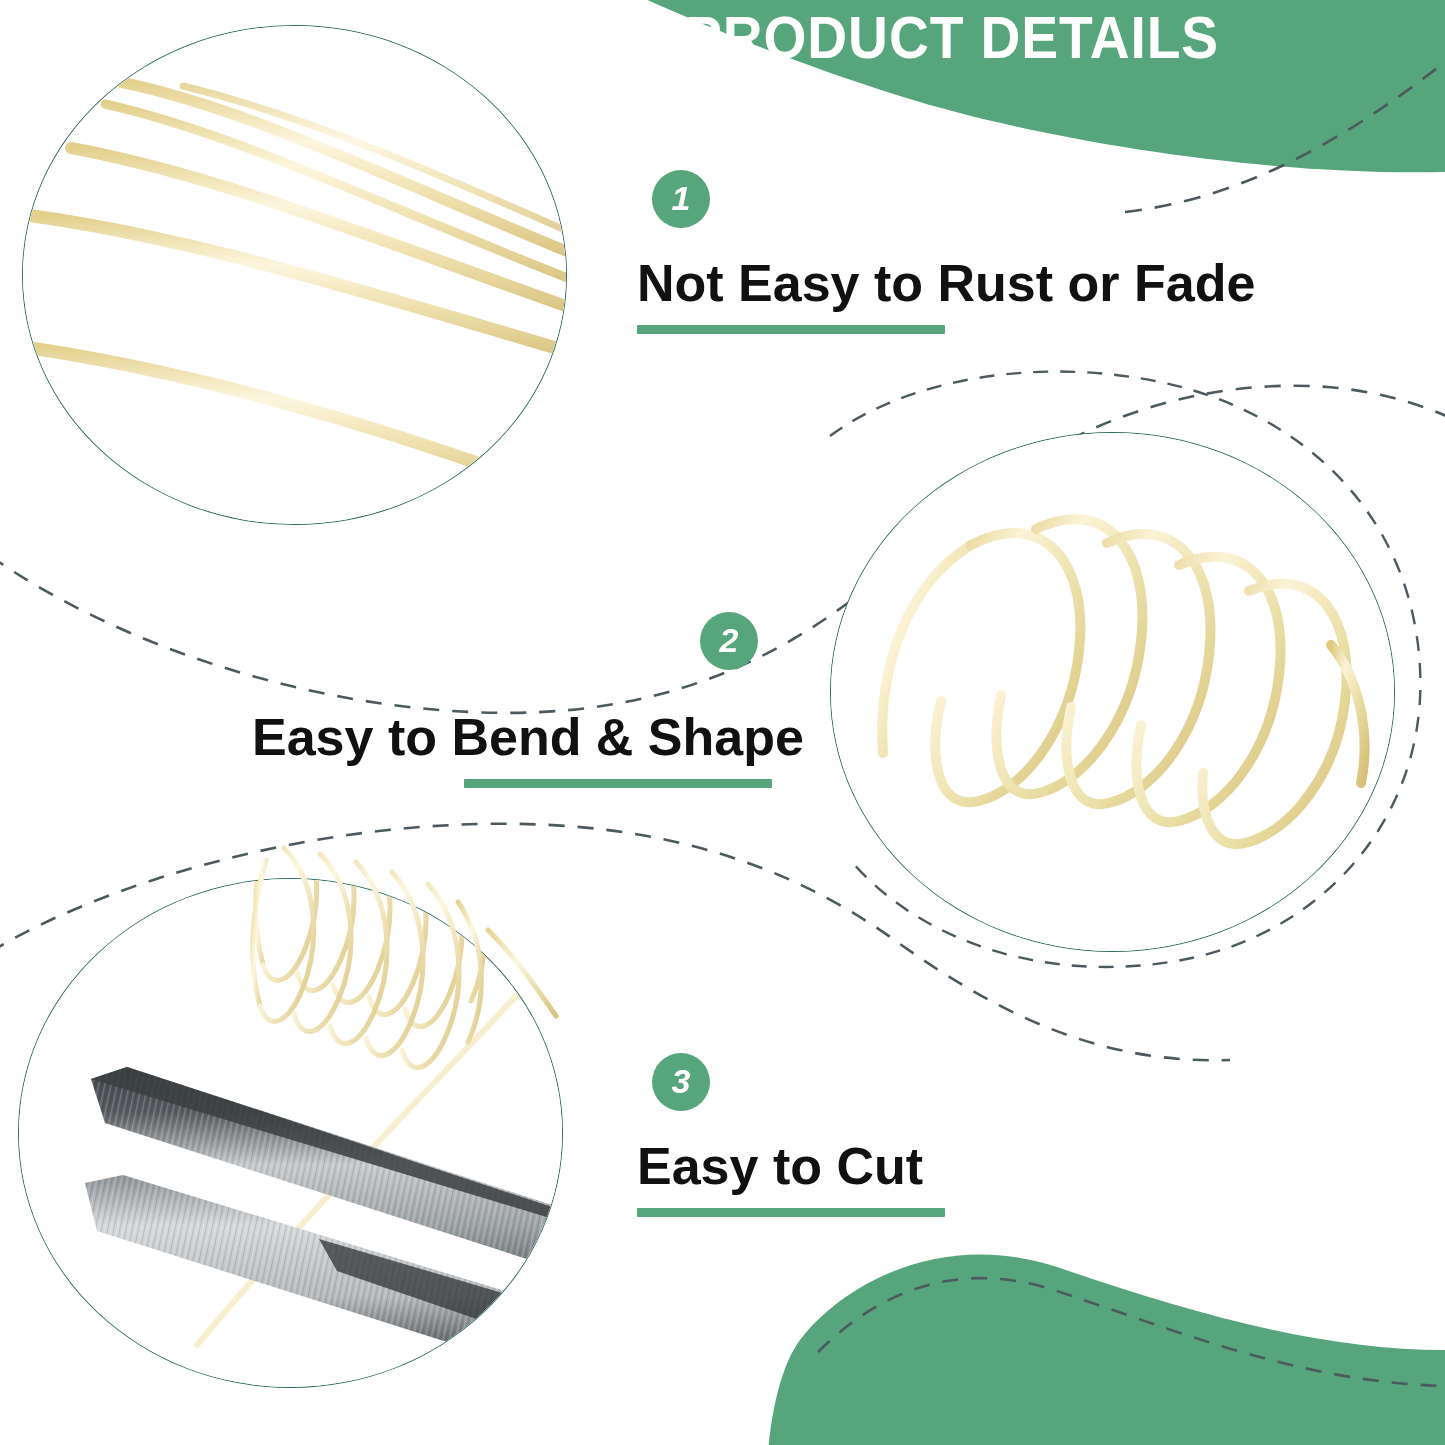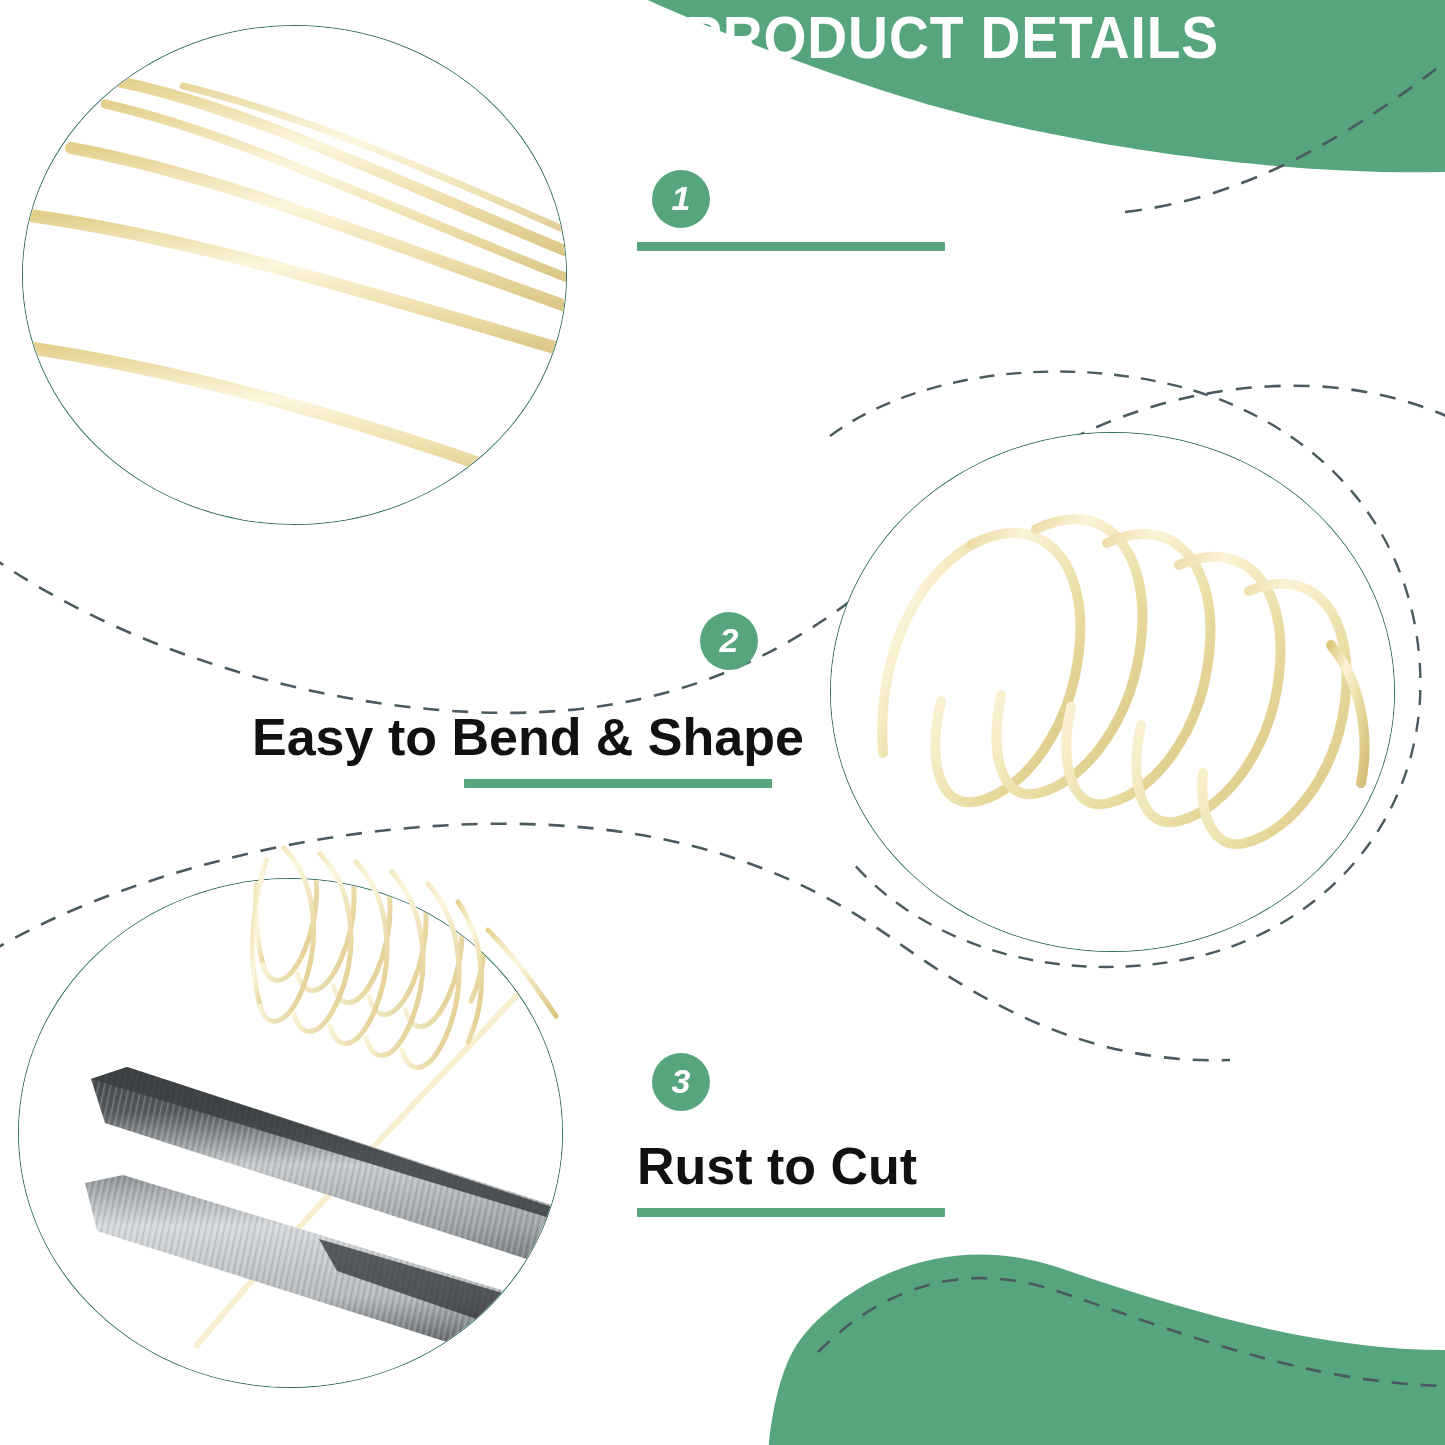--- a/index.html
+++ b/index.html
@@ -280,28 +280,29 @@
       <path d="M 338 42 C 372 78 378 140 356 192 C 340 228 320 234 312 206"></path>
       <path d="M 374 52 C 408 90 414 152 392 204 C 376 240 356 246 348 218"></path>
       <path d="M 410 64 C 444 102 450 164 428 216 C 412 252 392 258 384 230"></path>
       <path d="M 440 82 C 468 122 470 178 450 222"></path>
       <path d="M 470 110 C 500 140 520 170 538 196"></path>
     </g>
   </svg>
 
   <div class="feature" id="feature-1">
     <div class="badge">1</div>
+    <div class="feat-title">Not Easy to Rust or Fade</div>
     <div class="rule"></div>
   </div>
 
   <div class="feature" id="feature-2">
     <div class="badge">2</div>
     <div class="feat-title">Easy to Bend &amp; Shape</div>
     <div class="rule"></div>
   </div>
 
   <div class="feature" id="feature-3">
     <div class="badge">3</div>
-    <div class="feat-title">Rust to Cut</div>
+    <div class="feat-title">Easy to Cut</div>
     <div class="rule"></div>
   </div>
 
 </div>
 
 </body></html>

